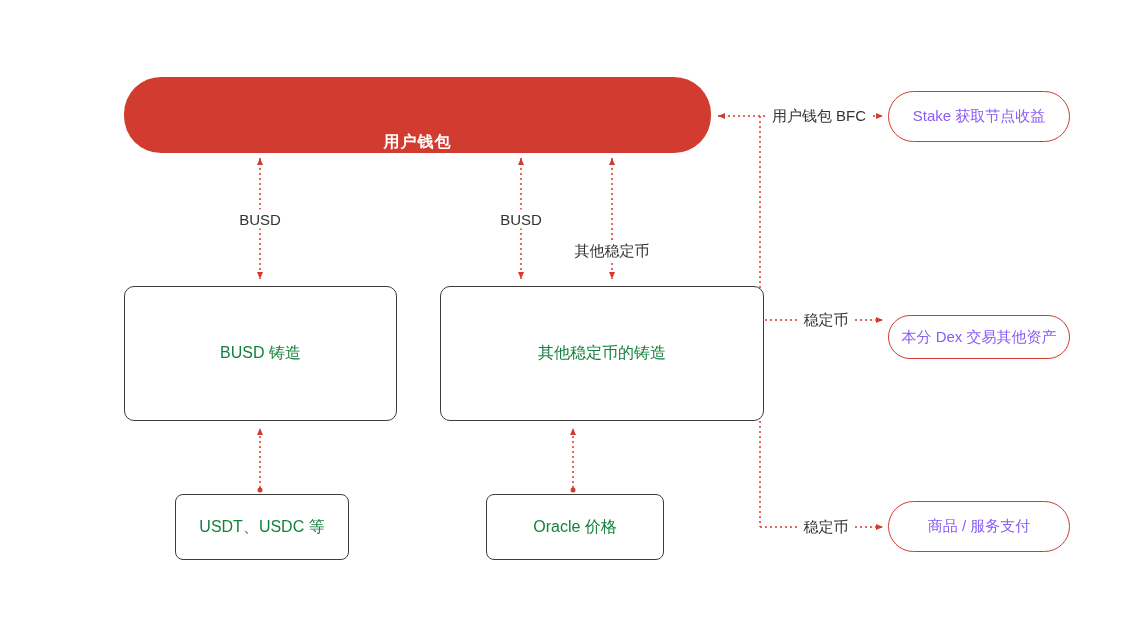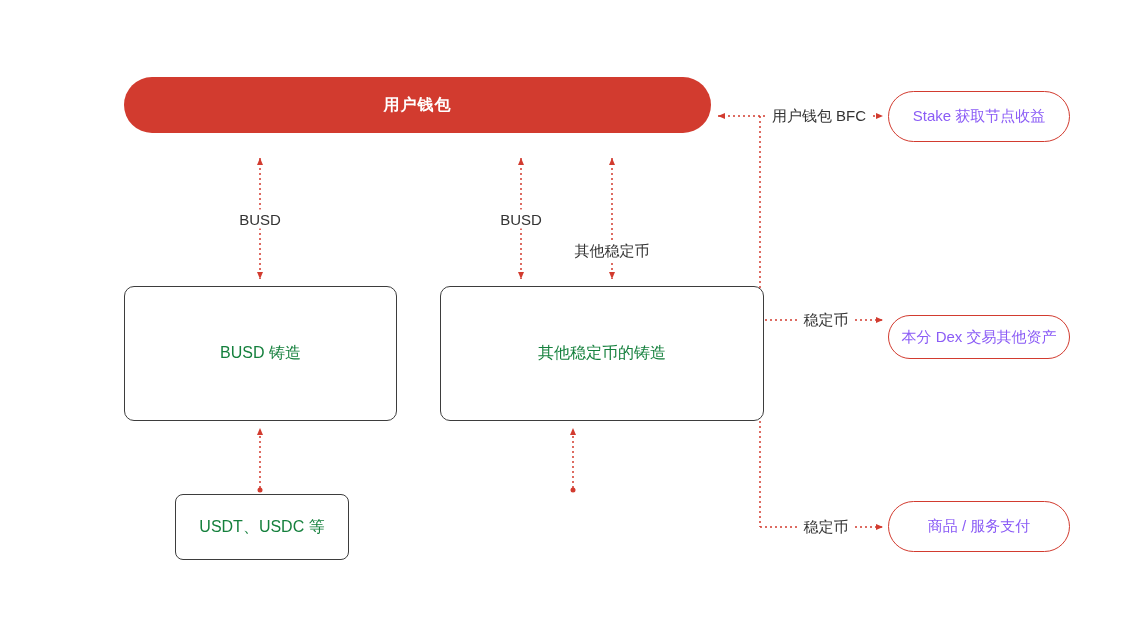--- a/index.html
+++ b/index.html
@@ -26,27 +26,28 @@
     display: flex;
     align-items: center;
     justify-content: center;
     text-align: center;
     z-index: 3;
     background: #ffffff;
   }
 
   .wallet {
     left: 124px; top: 77px;
-    width: 587px; height: 56px;
+    width: 587px; height: 76px;
     background: #d23b2f;
     border-radius: 37px;
     color: #ffffff;
     font-weight: bold;
     font-size: 16px;
     letter-spacing: 1px;
+    align-items: flex-end;
   }
 
   .box {
     border: 1.5px solid #3d3d3d;
     border-radius: 10px;
     color: #15803d;
     font-size: 16px;
   }
 
   .box-busd-mint   { left: 124px; top: 286px; width: 273px; height: 135px; }
@@ -133,20 +134,23 @@
   </div>
 
   <div class="node box box-other-mint">
     <span>其他稳定币的铸造</span>
   </div>
 
   <div class="node box box-usdt">
     <span>USDT、USDC 等</span>
   </div>
 
+  <div class="node box box-oracle">
+    <span>Oracle 价格</span>
+  </div>
 
   <div class="node pill pill-stake">
     <span>Stake 获取节点收益</span>
   </div>
 
   <div class="node pill pill-dex">
     <span>本分 Dex 交易其他资产</span>
   </div>
 
   <div class="node pill pill-payment">

